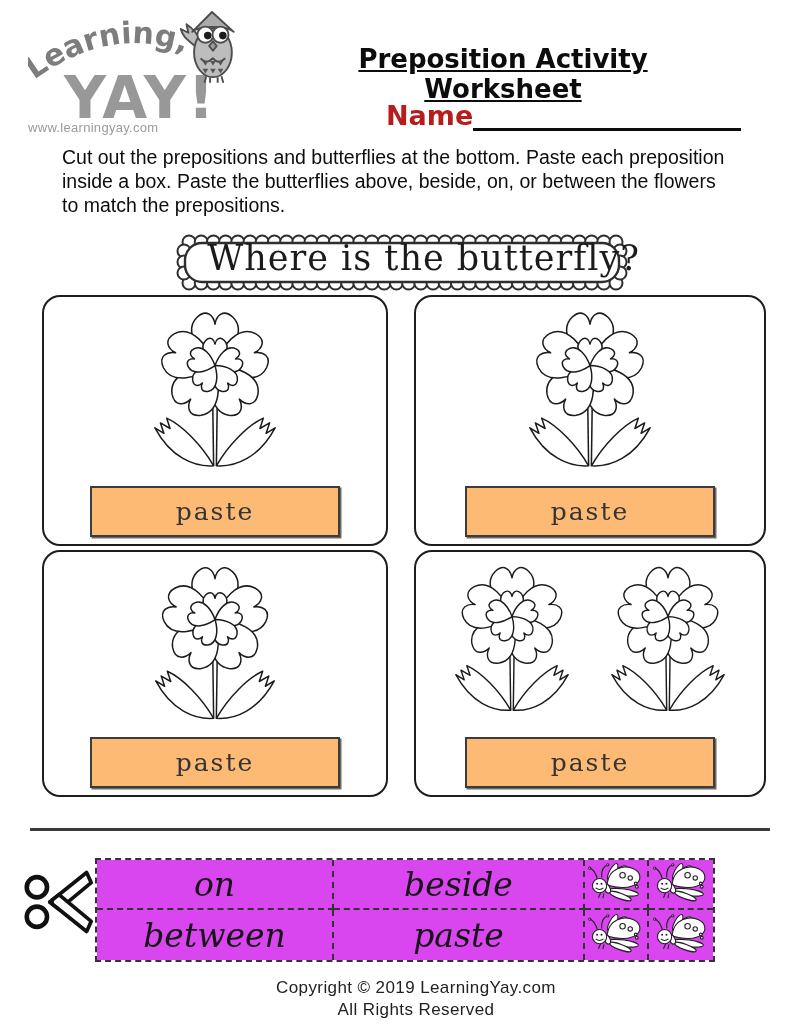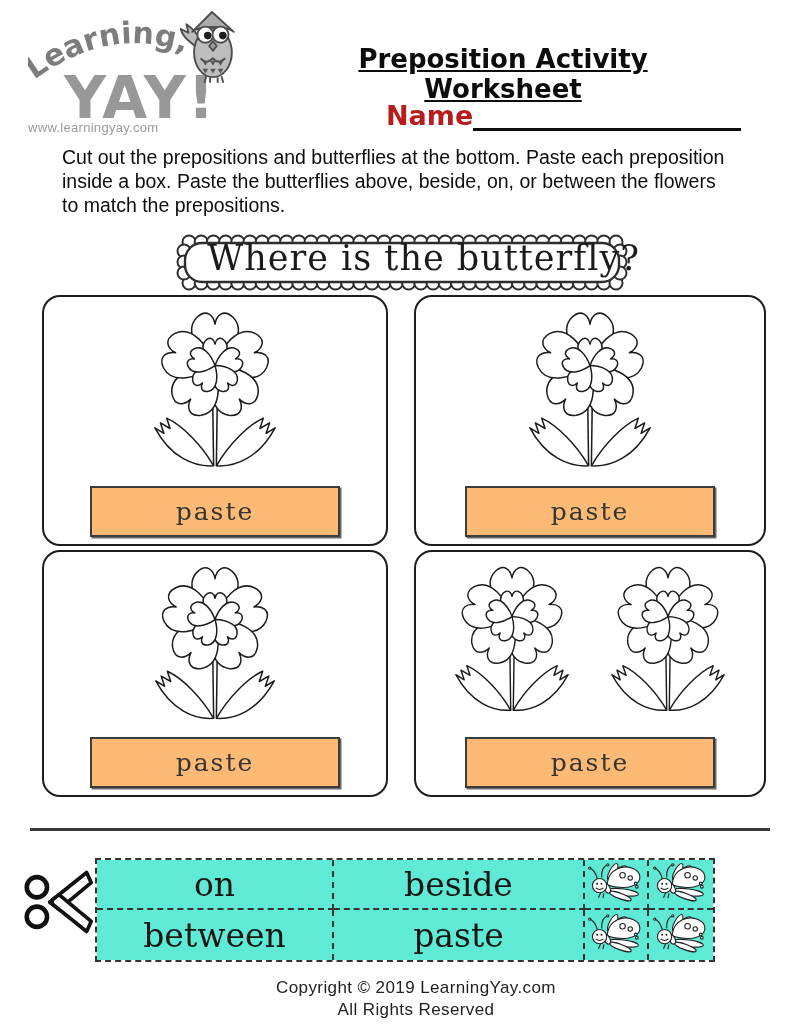--- a/index.html
+++ b/index.html
@@ -55,21 +55,21 @@
   .paste-label{font-family:"DejaVu Serif", serif; font-size:25px; color:#343434; letter-spacing:2px;}
   
   .divider{position:absolute; left:30px; top:828px; width:740px; height:3px; background:#3a3a3a;}
   
   .scissors{position:absolute; left:24px; top:862px;}
   .cutout-grid{
     position:absolute; left:95px; top:858px;
     display:grid; grid-template-columns:237px 251px 64px 64px; grid-template-rows:50px 50px;
     border:2px dashed #333;
   }
-  .cell{display:flex; align-items:center; justify-content:center; background:#5eead4;}
+  .cell{display:flex; align-items:center; justify-content:center; background:#d946ef;font-style:italic;}
   .v-line{border-right:2px dashed #333;}
   .h-line{border-bottom:2px dashed #333;}
   .word-cell{font-family:"DejaVu Serif", serif; font-size:33px; color:#151515;}
   .bf-cell svg{display:block;}
   
   .footer{
     position:absolute; left:0; top:977px; width:100%; text-align:center;
     font-size:17px; line-height:22px; color:#222; letter-spacing:.4px;padding-left:16px;
   }
   .hidden-defs{position:absolute; width:0; height:0; overflow:hidden;}

